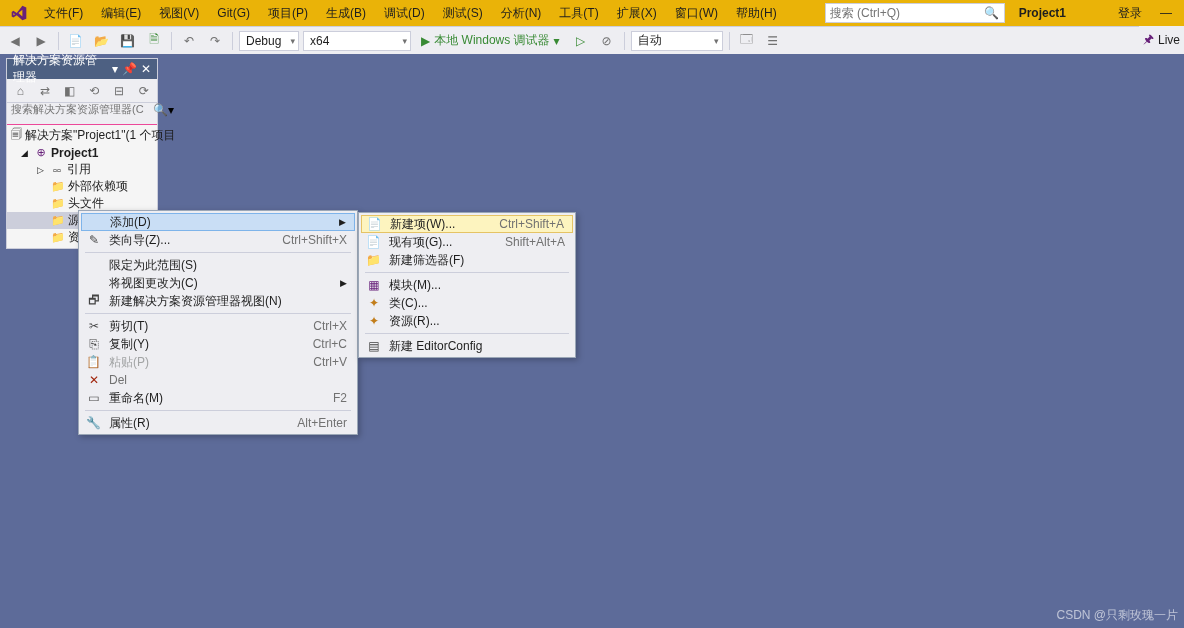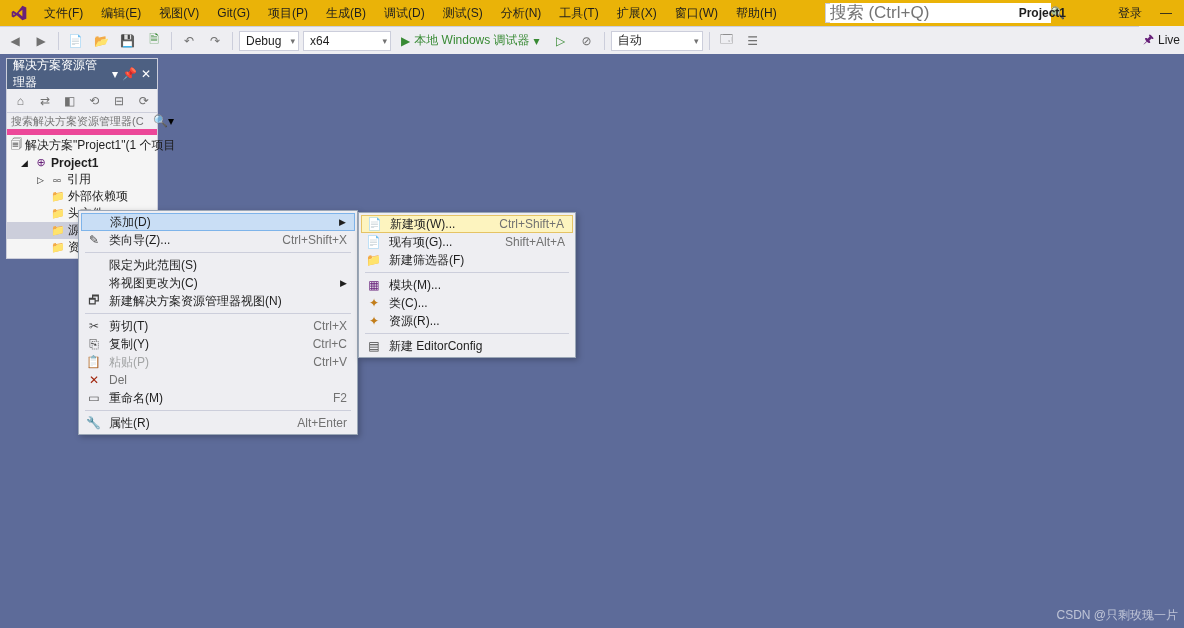--- a/index.html
+++ b/index.html
@@ -2,37 +2,37 @@
 <html><head>
 <meta charset="utf-8">
 <style>
 * { margin:0; padding:0; box-sizing:border-box; font-family:"Microsoft YaHei","Segoe UI",sans-serif; font-size:12px; }
 body { width:1184px; height:628px; background:#5d6b99; position:relative; overflow:hidden; }
 .menubar { height:26px; background:#eab308; display:flex; align-items:center; padding:0 4px; gap:2px; }
 .vs-logo { width:18px; height:18px; margin:0 6px; }
 .vs-logo svg { width:100%; height:100%; }
 .menu-item { padding:3px 8px; color:#1e1e1e; cursor:default; }
 .search-box { margin-left:auto; width:180px; height:20px; border:1px solid #cccedb; background:#fff; display:flex; align-items:center; padding:0 4px; }
-.search-box input { border:none; outline:none; flex:1; font-size:17px; color:#999; }
+.search-box input { border:none; outline:none; flex:1; font-size:12px; color:#999; }
 .project-name { margin:0 12px; color:#1e1e1e; font-weight:600; }
 .login { margin-left:auto; margin-right:8px; color:#1e1e1e; }
 .winbtns { display:flex; gap:12px; padding:0 8px; color:#1e1e1e; }
 .toolbar { height:28px; background:#eeeef2; border-top:1px solid #cccedb; display:flex; align-items:center; padding:0 4px; gap:4px; }
 .tb-btn { width:22px; height:22px; display:flex; align-items:center; justify-content:center; color:#717171; }
 .tb-sep { width:1px; height:18px; background:#cccedb; margin:0 2px; }
 .tb-combo { height:20px; border:1px solid #cccedb; background:#fff; padding:0 16px 0 6px; display:flex; align-items:center; position:relative; color:#1e1e1e; }
 .tb-combo::after { content:"▾"; position:absolute; right:3px; font-size:9px; color:#717171; }
 .play-btn { color:#388a34; display:flex; align-items:center; gap:4px; padding:0 6px; }
 .live-share { position:absolute; right:0; top:26px; height:28px; display:flex; align-items:center; padding:0 4px; gap:4px; color:#1e1e1e; background:#eeeef2; }
 .panel { position:absolute; left:6px; top:58px; width:152px; background:#eeeef2; border:1px solid #cccedb; }
-.panel-title { height:30px; background:#4d6082; color:#fff; display:flex; align-items:center; padding:0 6px; gap:4px; }
+.panel-title { height:20px; background:#4d6082; color:#fff; display:flex; align-items:center; padding:0 6px; gap:4px; }
 .panel-title .spacer { flex:1; }
 .pin, .close { cursor:pointer; }
 .panel-toolbar { height:24px; border-bottom:1px solid #cccedb; display:flex; align-items:center; padding:0 4px; gap:6px; }
-.panel-search { height:22px; border-bottom:6px solid #ec4899; display:flex; align-items:center; padding:0 4px; }
+.panel-search { height:22px; border-bottom:1px solid #ec4899; display:flex; align-items:flex-start; padding:0 4px; }
 .panel-search input { border:none; outline:none; flex:1; background:transparent; font-size:11px; color:#999; }
 .tree { background:#f5f5f5; padding:2px 0; }
 .tree-row { height:17px; display:flex; align-items:center; padding-left:4px; gap:3px; color:#1e1e1e; white-space:nowrap; }
 .tree-row.indent1 { padding-left:14px; }
 .tree-row.indent2 { padding-left:30px; }
 .tree-row.indent3 { padding-left:44px; }
 .tree-row.sel { background:#cccedb; }
 .exp { width:10px; font-size:9px; color:#1e1e1e; }
 .ticon { width:14px; height:14px; display:inline-flex; align-items:center; justify-content:center; font-size:11px; }
 .fold-ico { color:#dcb67a; }
@@ -91,21 +91,21 @@
   <span class="tb-sep"></span>
   <span class="tb-btn" style="color:#c27d1a">📄</span>
   <span class="tb-btn" style="color:#c27d1a">📂</span>
   <span class="tb-btn" style="color:#388a34">💾</span>
   <span class="tb-btn" style="color:#388a34">🗎</span>
   <span class="tb-sep"></span>
   <span class="tb-btn">↶</span>
   <span class="tb-btn">↷</span>
   <span class="tb-sep"></span>
   <div class="tb-combo" style="width:60px">Debug</div>
-  <div class="tb-combo" style="width:88px">x64</div>
+  <div class="tb-combo" style="width:108px">x64</div>
   <span class="play-btn">▶ <span>本地 Windows 调试器</span> ▾</span>
   <span class="tb-btn" style="color:#388a34">▷</span>
   <span class="tb-btn" style="color:#717171">⊘</span>
   <span class="tb-sep"></span>
   <div class="tb-combo" style="width:92px">自动</div>
   <span class="tb-sep"></span>
   <span class="tb-btn">🗔</span>
   <span class="tb-btn">☰</span>
 </div>
 <div class="live-share">

